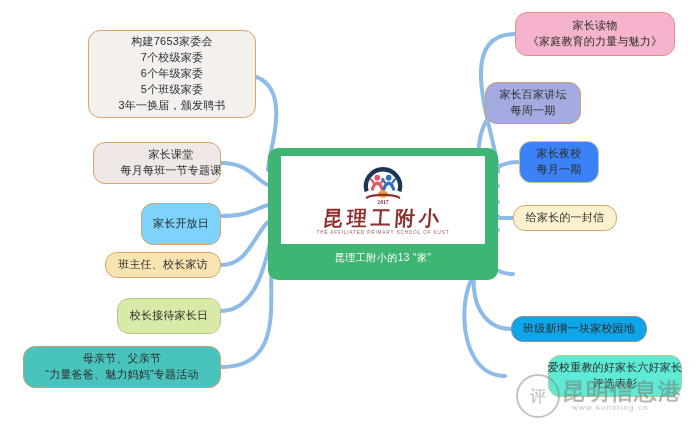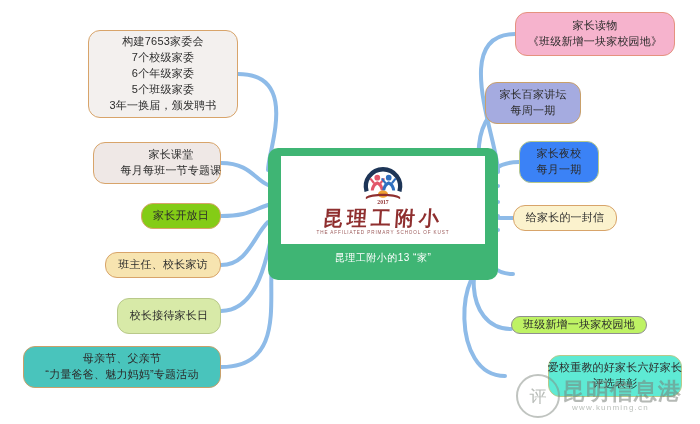--- a/index.html
+++ b/index.html
@@ -170,71 +170,71 @@
       <path d="M498,172 C498,140 450,34 515,34"></path>
       <path d="M498,186 C470,186 470,103 515,103"></path>
       <path d="M498,202 C478,202 478,162 519,162"></path>
       <path d="M498,216 C480,216 482,218 513,218"></path>
       <path d="M498,230 C478,230 478,274 513,274"></path>
       <path d="M496,246 C466,246 462,329 511,329"></path>
       <path d="M492,262 C456,262 450,376 505,376"></path>
     </g>
   </svg>
 
-  <div class="node" style="left:88px;top:30px;width:150px;height:88px;background:#f3f0ee;border-color:#d8a46a;">
+  <div class="node" style="left:88px;top:30px;width:168px;height:88px;background:#f3f0ee;border-color:#d8a46a;">
     <span class="line">构建7653家委会</span>
     <span class="line">7个校级家委</span>
     <span class="line">6个年级家委</span>
     <span class="line">5个班级家委</span>
     <span class="line">3年一换届，颁发聘书</span>
   </div>
 
   <div class="node" style="left:93px;top:142px;width:128px;height:42px;background:#efe8e6;border-color:#d8a46a;padding-left:36px;">
     <span class="line">家长课堂</span>
     <span class="line">每月每班一节专题课</span>
   </div>
 
-  <div class="node" style="left:141px;top:203px;width:80px;height:26px;background:#84cc16;border-color:#d8a46a;">
+  <div class="node" style="left:141px;top:203px;width:80px;height:42px;background:#7dd3fc;border-color:#d8a46a;">
     <span class="line">家长开放日</span>
   </div>
 
   <div class="node" style="left:105px;top:252px;width:116px;height:26px;background:#f7e4b0;border-color:#d8a46a;">
     <span class="line">班主任、校长家访</span>
   </div>
 
   <div class="node" style="left:117px;top:298px;width:104px;height:36px;background:#d8eaa8;border-color:#b9c98a;">
     <span class="line">校长接待家长日</span>
   </div>
 
   <div class="node" style="left:23px;top:346px;width:198px;height:42px;background:#49c4bc;border-color:#c9a06a;">
     <span class="line">母亲节、父亲节</span>
     <span class="line">“力量爸爸、魅力妈妈”专题活动</span>
   </div>
 
   <div class="node" style="left:515px;top:12px;width:160px;height:44px;background:#f6b3cd;border-color:#e5927f;">
     <span class="line">家长读物</span>
-    <span class="line">《班级新增一块家校园地》</span>
+    <span class="line">《家庭教育的力量与魅力》</span>
   </div>
 
   <div class="node" style="left:485px;top:82px;width:96px;height:42px;background:#a5abe0;border-color:#c9a06a;">
     <span class="line">家长百家讲坛</span>
     <span class="line">每周一期</span>
   </div>
 
   <div class="node" style="left:519px;top:141px;width:80px;height:42px;background:#3b82f6;border-color:#b9c98a;">
     <span class="line">家长夜校</span>
     <span class="line">每月一期</span>
   </div>
 
   <div class="node" style="left:513px;top:205px;width:104px;height:26px;background:#fbf2cd;border-color:#d8a46a;">
     <span class="line">给家长的一封信</span>
   </div>
 
 
-  <div class="node" style="left:511px;top:316px;width:136px;height:18px;background:#bef264;border-color:#8f8f8f;">
+  <div class="node" style="left:511px;top:316px;width:136px;height:26px;background:#0ea5e9;border-color:#8f8f8f;">
     <span class="line">班级新增一块家校园地</span>
   </div>
 
   <div class="node" style="left:505px;top:355px;width:134px;height:42px;background:#5eead4;border-color:#b9c98a;margin-left:43px;">
     <span class="line">爱校重教的好家长六好家长</span>
     <span class="line">评选表彰</span>
   </div>
 
   <div id="center-node">
     <div id="logo-card">

